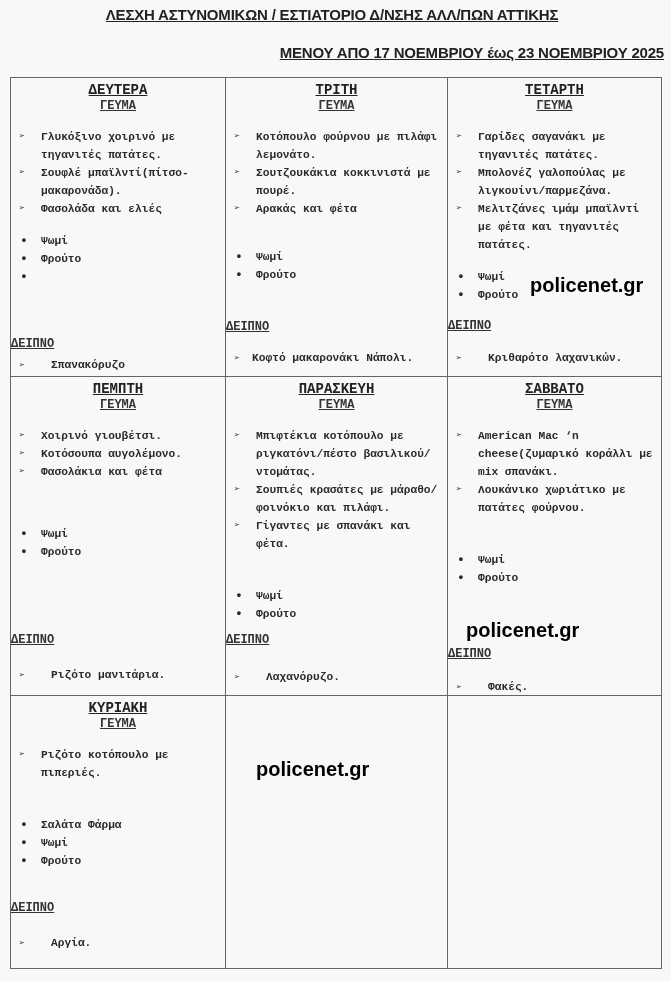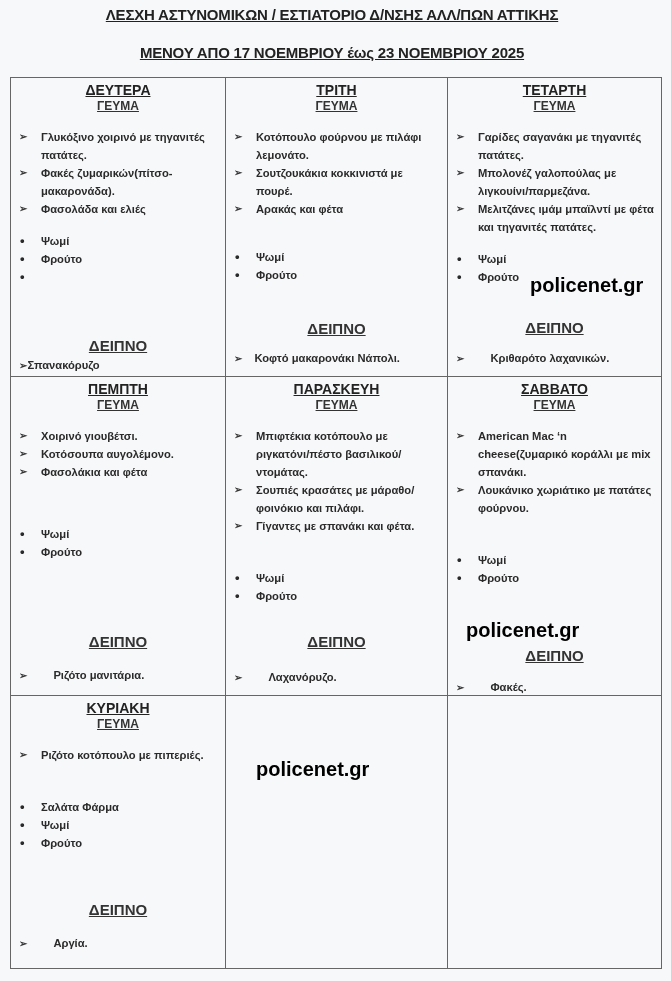--- a/index.html
+++ b/index.html
@@ -1,31 +1,31 @@
 <!DOCTYPE html>
 <html><head>
 <meta charset="utf-8">
 <style>
   html, body { margin:0; padding:0; }
   body { width:671px; height:981px; background:#f7f8fa; font-family:"Liberation Sans", sans-serif; color:#1c1c1c; position:relative; overflow:hidden; }
   .title { position:absolute; left:0; width:664px; text-align:center; font-weight:bold; text-decoration:underline; font-size:15px; letter-spacing:-0.2px; color:#222; }
   .t1 { top:6px; }
-  .t2 { top:44px; }
+  .t2 { top:44px;text-align:right; }
   table.menu { position:absolute; left:10px; top:77px; width:651px; border-collapse:collapse; table-layout:fixed; }
-  table.menu td { border:1.3px solid #666; vertical-align:top; padding:0; position:relative; }
+  table.menu td { border:1.3px solid #666; vertical-align:top; padding:0; position:relative;font-family:Liberation Mono, monospace; }
   col.c1 { width:215px; } col.c2 { width:222px; } col.c3 { width:214px; }
   tr.r1 td { height:298px; } tr.r2 td { height:318px; } tr.r3 td { height:272px; }
   .cell { position:relative; height:100%; }
   .day { text-align:center; font-weight:bold; text-decoration:underline; font-size:14px; margin-top:4px; line-height:16px; color:#222; }
   .lunch { text-align:center; font-weight:bold; text-decoration:underline; font-size:12px; color:#333; line-height:16px; }
   ul.dishes, ul.extras { list-style:none; margin:0; padding:0 6px 0 8px; font-size:11.2px; font-weight:bold; color:#2a2a2a; line-height:18px; }
   ul.dishes li, ul.extras li { position:relative; padding-left:22px; }
   ul.dishes li::before { content:"\27A2"; position:absolute; left:0; top:0; font-size:10px; color:#333; }
   ul.extras li::before { content:"\2022"; position:absolute; left:1px; top:0; font-size:13px; }
-  .dinner-label { position:absolute; left:0; right:0; text-align:center; font-weight:bold; text-decoration:underline; font-size:15px; color:#333; }
+  .dinner-label { position:absolute; left:0; right:0; text-align:left; font-weight:bold; text-decoration:underline; font-size:12px; color:#333; }
   .dinner-item { position:absolute; left:8px; right:6px; font-size:11.2px; font-weight:bold; color:#2a2a2a; }
   .dinner-item .arrow { font-size:10px; color:#333; }
   .watermark { position:absolute; font-weight:bold; font-size:20px; color:#000; white-space:nowrap; }
 </style>
 </head>
 <body>
 
 <div class="title t1">ΛΕΣΧΗ ΑΣΤΥΝΟΜΙΚΩΝ / ΕΣΤΙΑΤΟΡΙΟ Δ/ΝΣΗΣ ΑΛΛ/ΠΩΝ ΑΤΤΙΚΗΣ</div>
 <div class="title t2">ΜΕΝΟΥ ΑΠΟ 17 ΝΟΕΜΒΡΙΟΥ έως  23 ΝΟΕΜΒΡΙΟΥ  2025</div>
 
@@ -36,30 +36,30 @@
       <col class="c3">
     </colgroup>
   <tbody>
       <tr class="r1">
     <td>
           <div class="cell">
             <div class="day">ΔΕΥΤΕΡΑ</div>
             <div class="lunch">ΓΕΥΜΑ</div>
             <ul class="dishes" style="margin-top:14px">
               <li>Γλυκόξινο χοιρινό με τηγανιτές πατάτες.</li>
-              <li>Φακές ζυμαρικών(πίτσο-μακαρονάδα).</li>
+              <li>Σουφλέ μπαϊλντί(πίτσο-μακαρονάδα).</li>
               <li>Φασολάδα και ελιές</li>
             </ul>
             <ul class="extras" style="margin-top:14px">
               <li>Ψωμί</li>
               <li>Φρούτο</li>
               <li>&nbsp;</li>
             </ul>
             <div class="dinner-label" style="top:255px">ΔΕΙΠΝΟ</div>
-            <div class="dinner-item" style="top:277px"><span class="arrow">➢</span><span style="">Σπανακόρυζο</span></div>
+            <div class="dinner-item" style="top:277px"><span class="arrow">➢</span><span style="margin-left:26px">Σπανακόρυζο</span></div>
           </div>
         </td>
     <td>
           <div class="cell">
             <div class="day">ΤΡΙΤΗ</div>
             <div class="lunch">ΓΕΥΜΑ</div>
             <ul class="dishes" style="margin-top:14px">
               <li>Κοτόπουλο φούρνου με πιλάφι λεμονάτο.</li>
               <li>Σουτζουκάκια κοκκινιστά με πουρέ.</li>
               <li>Αρακάς και φέτα</li>

